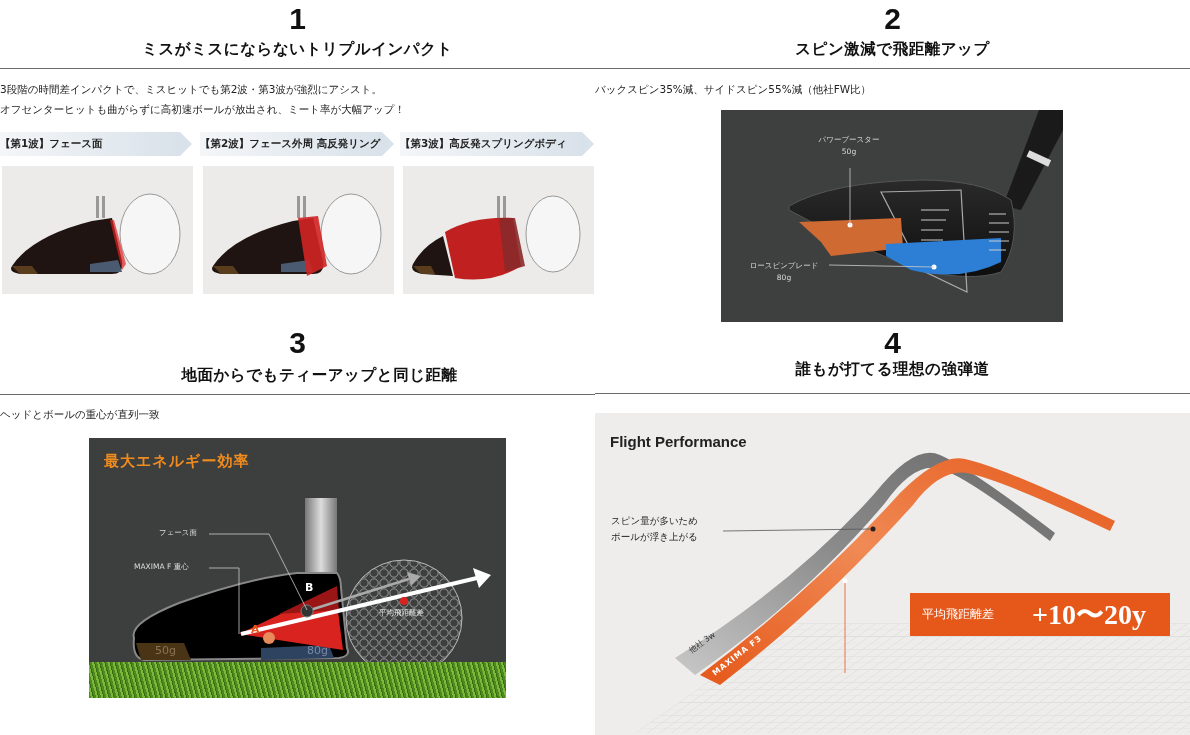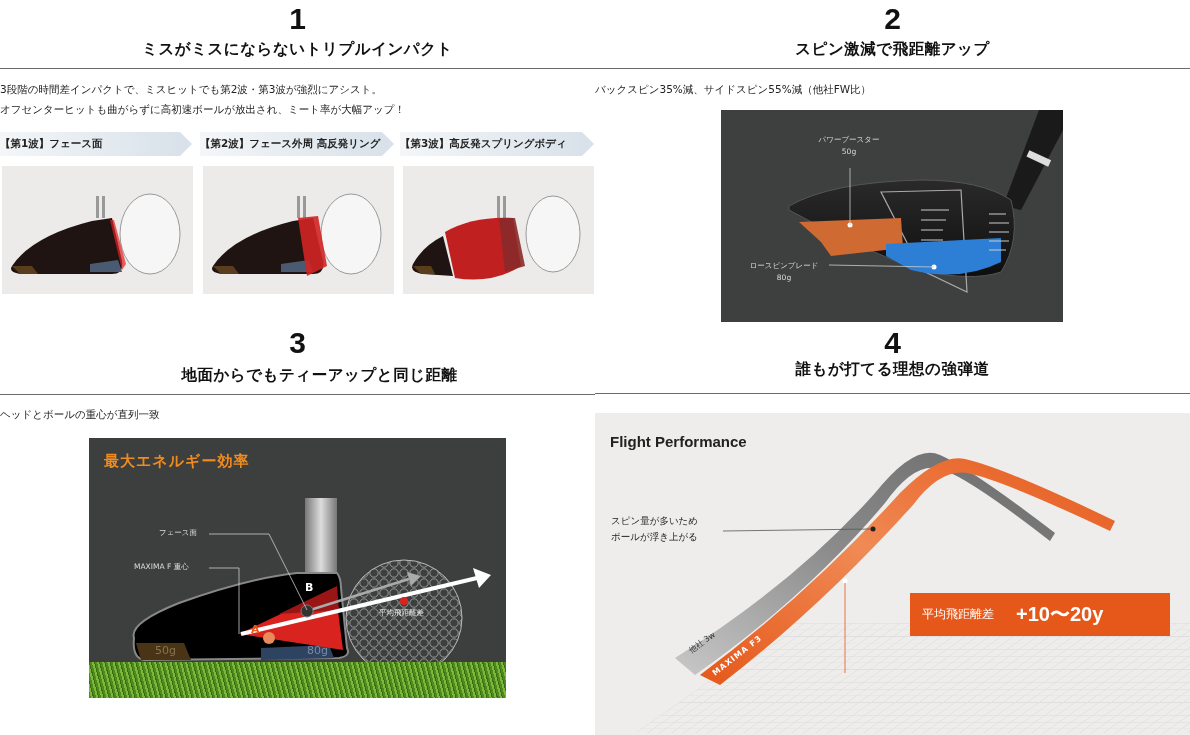--- a/index.html
+++ b/index.html
@@ -220,15 +220,15 @@
     <line x1="250" y1="170" x2="250" y2="260" stroke="#e5581a" stroke-width="0.8"></line>
   </svg>
   <div class="abs" style="left:92px;top:224px;font-size:8px;color:#333;transform:rotate(-35deg);">他社 3w</div>
   <div class="abs" style="left:112px;top:238px;font-size:8px;color:#fff;font-weight:700;letter-spacing:1px;transform:rotate(-38deg);">MAXIMA F3</div>
   <div class="abs" style="left:16px;top:100px;font-size:9.5px;color:#222;line-height:16px;">
     <div>スピン量が多いため</div>
     <div>ボールが浮き上がる</div>
   </div>
   <div class="abs orange-box" style="left:315px;top:180px;width:260px;height:43px;">
     <span style="font-size:12px;font-weight:400;margin-left:12px;">平均飛距離差</span>
-    <span style="font-size:20px;font-weight:700;margin-left:22px;font-family:Liberation Sans, sans-serif;">+10〜20y</span>
+    <span style="font-size:28px;font-weight:700;margin-left:38px;font-family:Liberation Serif, serif;">+10〜20y</span>
   </div>
 </div>
 
 </body></html>

